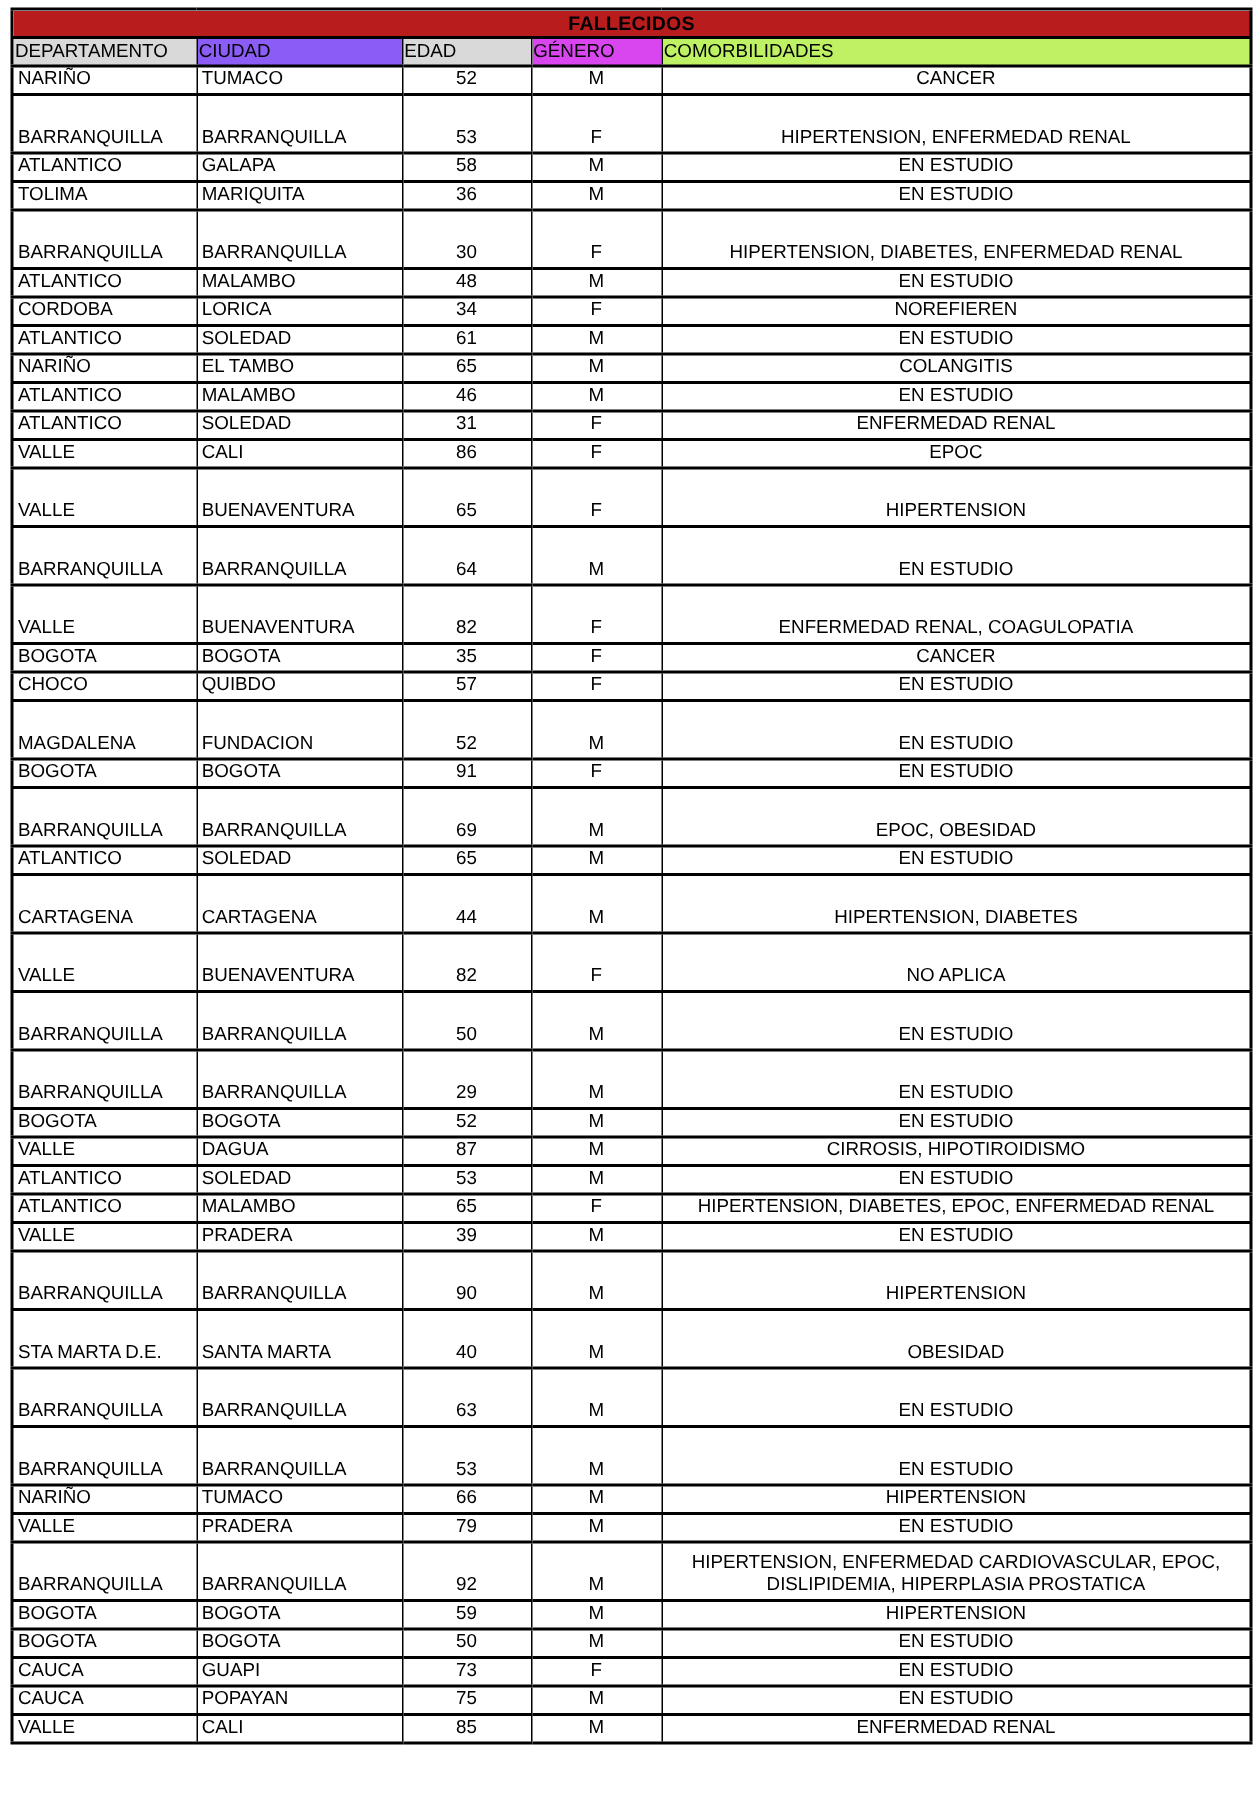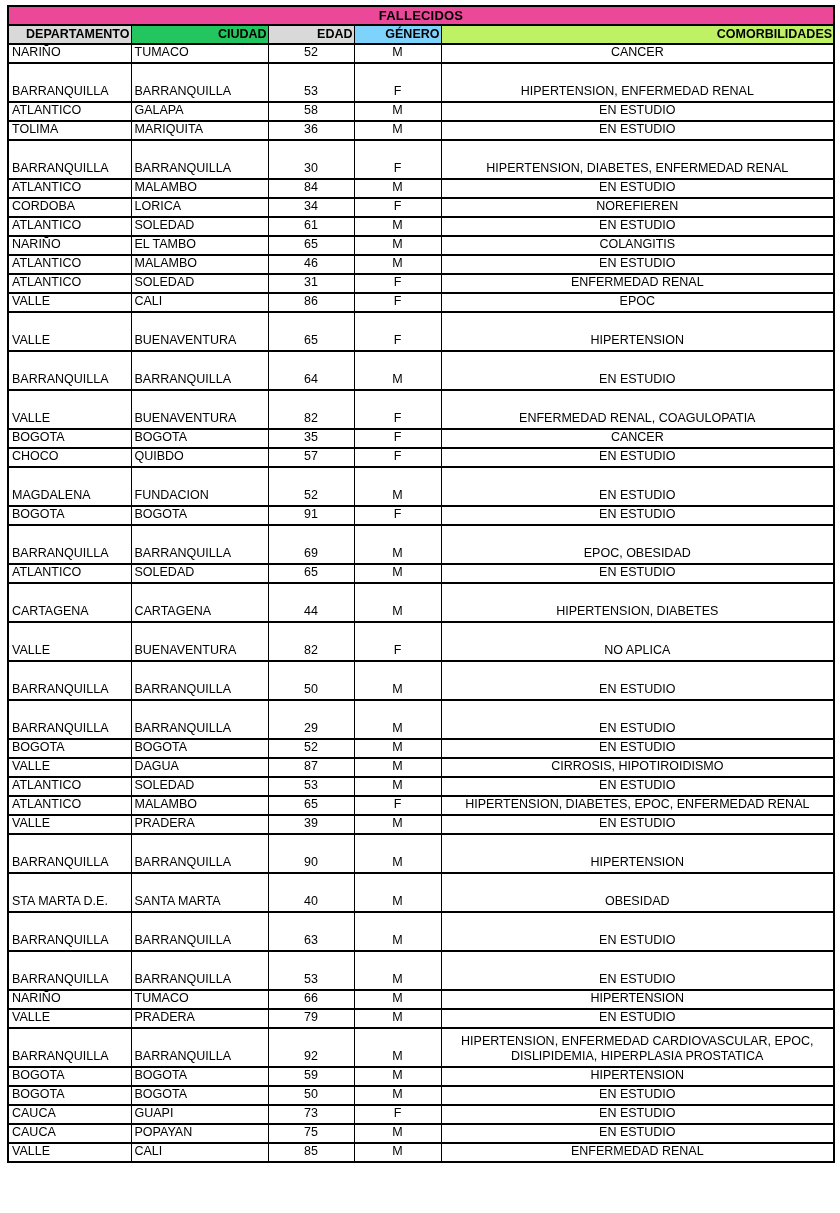--- a/index.html
+++ b/index.html
@@ -33,28 +33,28 @@
     color: #000000;
     overflow: hidden;
     box-sizing: border-box;
   }
   tr.title-row th {
     height: 17px;
     font-size: 13px;
     font-weight: bold;
     text-align: center;
     vertical-align: middle;
-    background: #ec4899;
+    background: #b91c1c;
     letter-spacing: 0.2px;
   }
   tr.header-row th {
     height: 17px;
     background: #d9d9d9;
-    font-weight: bold;
-    text-align: right;
+    font-weight: normal;
+    text-align: left;
     vertical-align: middle;
   }
   tr.data-row {
     height: 16px;
   }
   tr.data-row.tall {
     height: 39px;
   }
   td {
     vertical-align: bottom;
@@ -79,23 +79,23 @@
       <col style="width:86px">
       <col style="width:87px">
       <col style="width:393px">
     </colgroup>
     <thead>
       <tr class="title-row">
         <th colspan="5">FALLECIDOS</th>
       </tr>
       <tr class="header-row">
         <th style="background: rgb(217, 217, 217);">DEPARTAMENTO</th>
-        <th style="background: #22c55e;">CIUDAD</th>
+        <th style="background: #8b5cf6;">CIUDAD</th>
         <th style="background: rgb(217, 217, 217);">EDAD</th>
-        <th style="background: #7dd3fc;">GÉNERO</th>
+        <th style="background: #d946ef;">GÉNERO</th>
         <th style="background: #bef264;">COMORBILIDADES</th>
       </tr>
     </thead>
     <tbody id="table-body">
         <tr class="data-row">
           <td class="col-dep">NARIÑO</td>
           <td class="col-ciudad">TUMACO</td>
           <td class="col-edad">52</td>
           <td class="col-genero">M</td>
           <td class="col-comor">CANCER</td>
@@ -124,21 +124,21 @@
         <tr class="data-row tall">
           <td class="col-dep">BARRANQUILLA</td>
           <td class="col-ciudad">BARRANQUILLA</td>
           <td class="col-edad">30</td>
           <td class="col-genero">F</td>
           <td class="col-comor">HIPERTENSION, DIABETES, ENFERMEDAD RENAL</td>
         </tr>
         <tr class="data-row">
           <td class="col-dep">ATLANTICO</td>
           <td class="col-ciudad">MALAMBO</td>
-          <td class="col-edad">84</td>
+          <td class="col-edad">48</td>
           <td class="col-genero">M</td>
           <td class="col-comor">EN ESTUDIO</td>
         </tr>
         <tr class="data-row">
           <td class="col-dep">CORDOBA</td>
           <td class="col-ciudad">LORICA</td>
           <td class="col-edad">34</td>
           <td class="col-genero">F</td>
           <td class="col-comor">NOREFIEREN</td>
         </tr>

